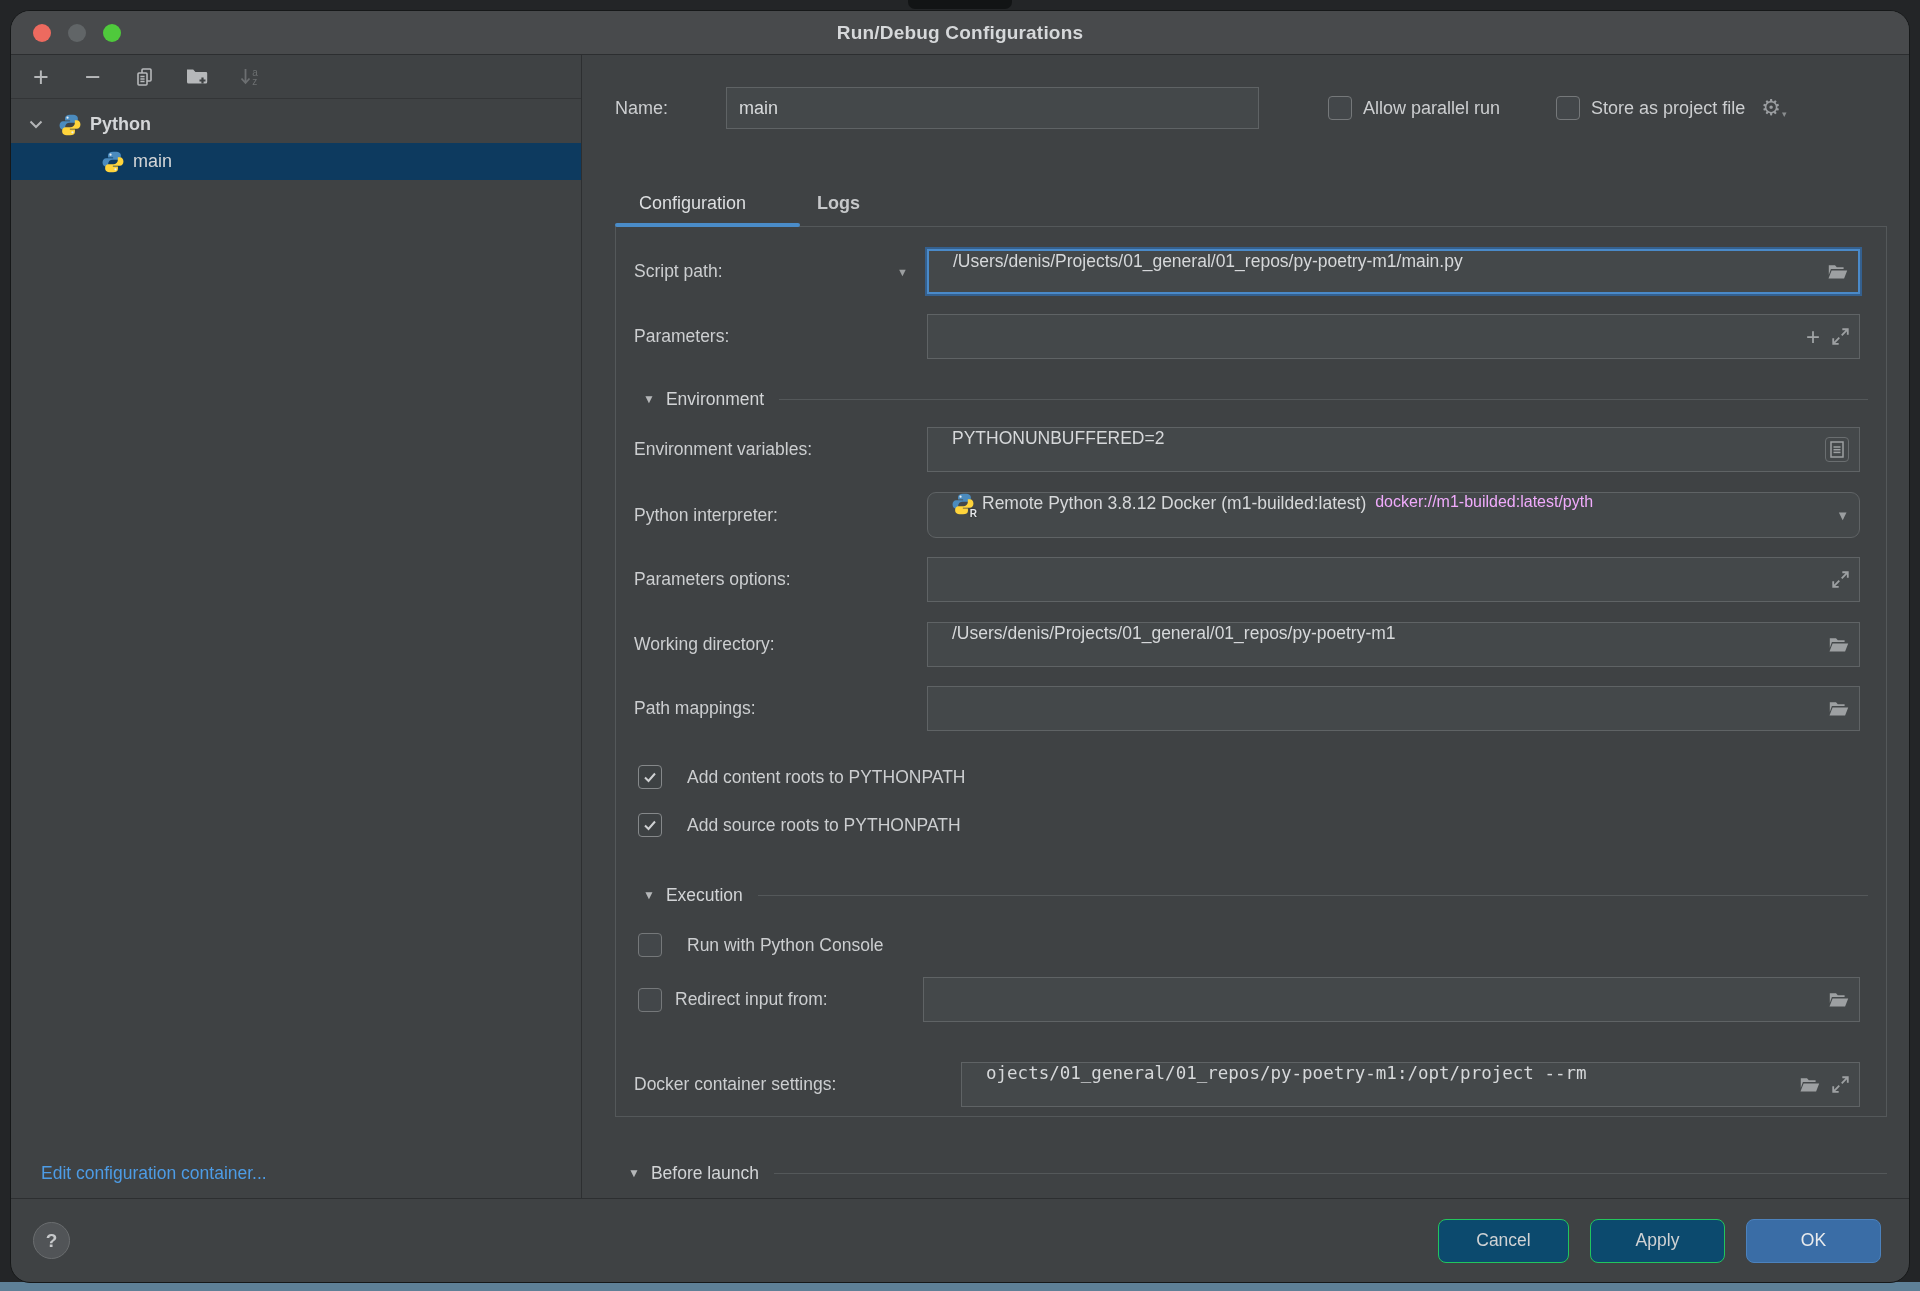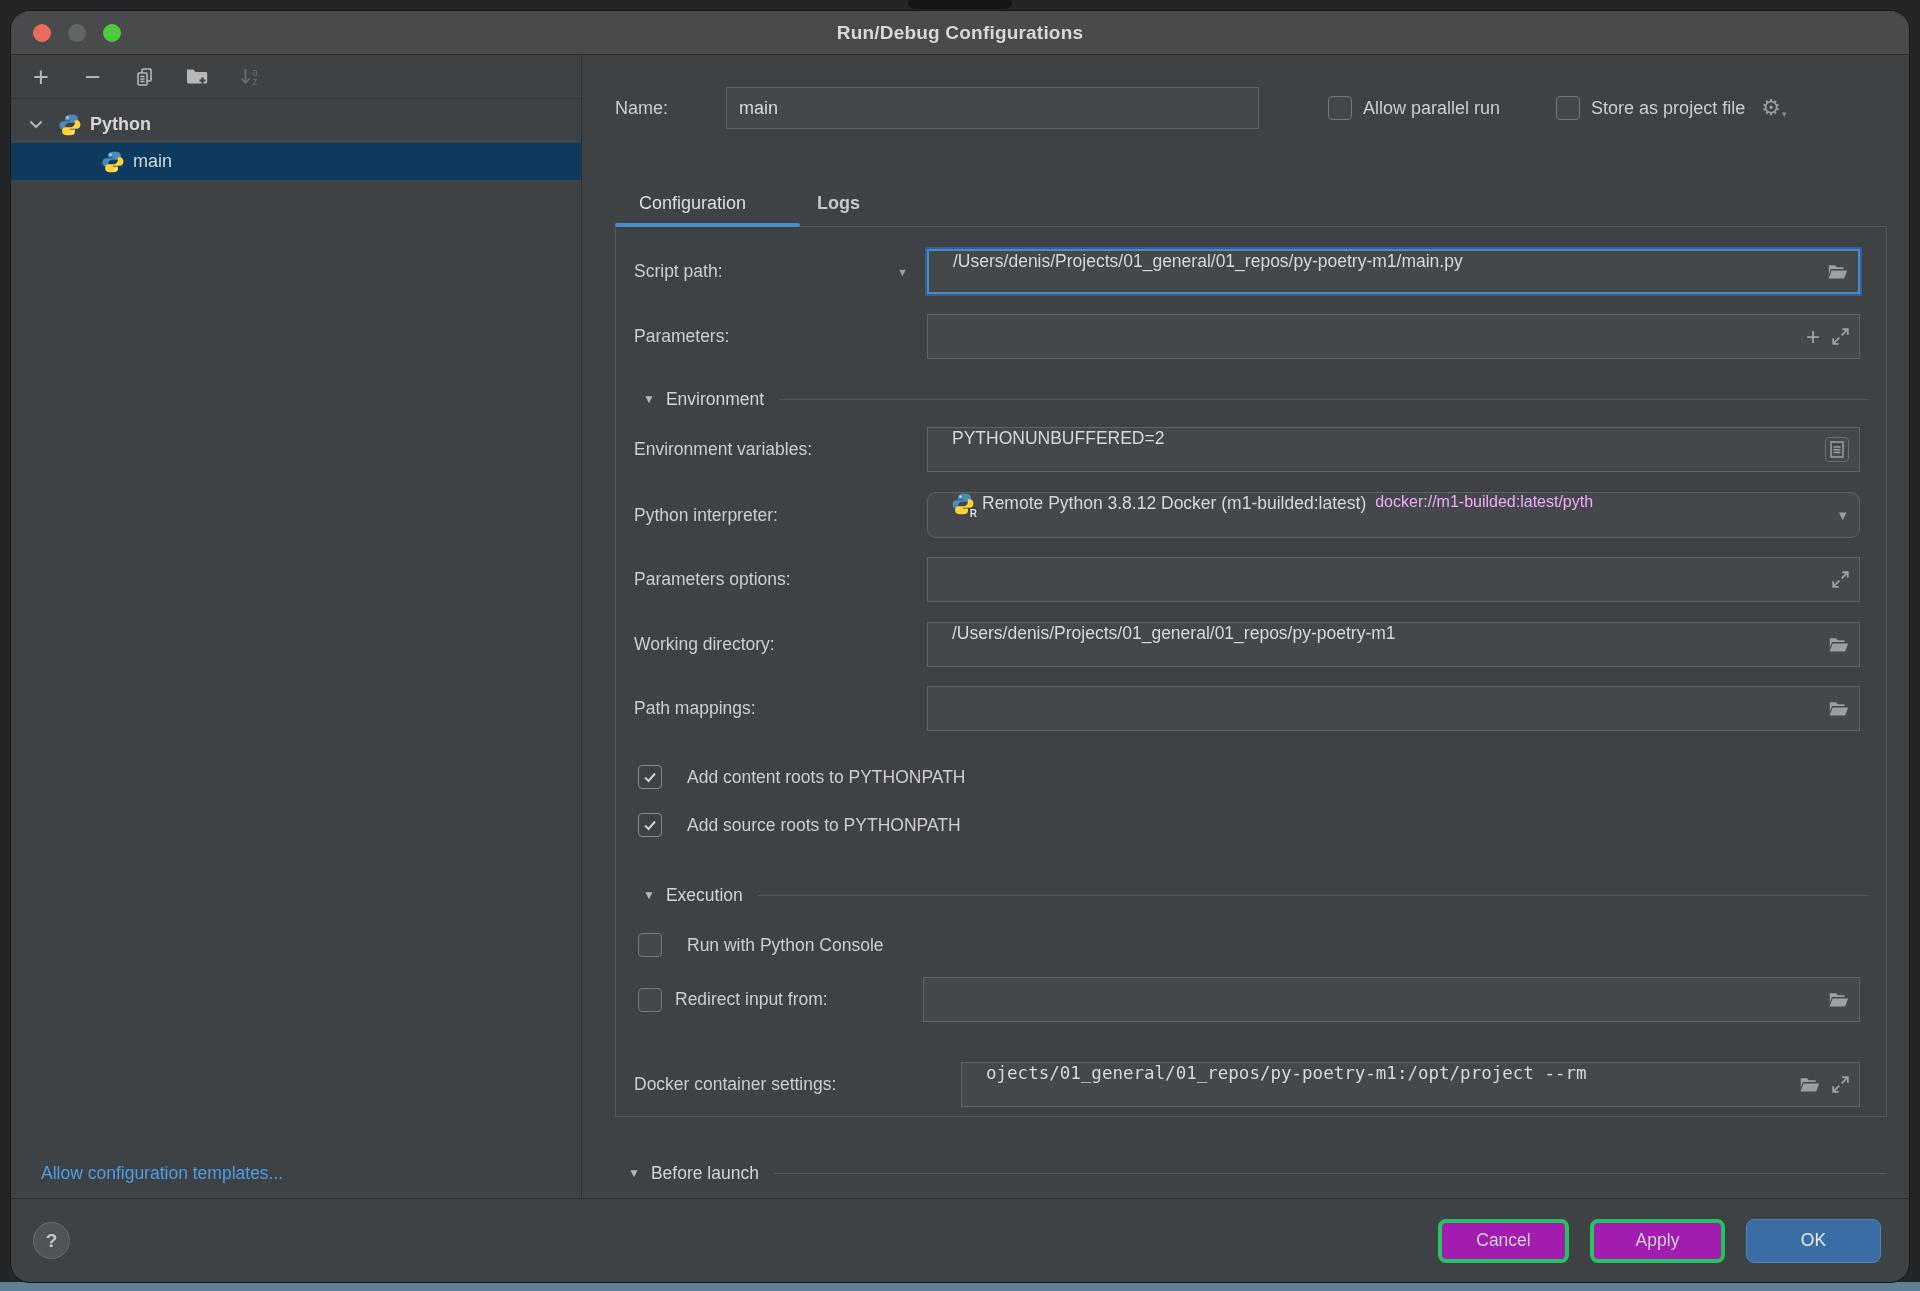--- a/index.html
+++ b/index.html
@@ -96,21 +96,21 @@
   .frow.docker .lbl-col { width:327px; flex:0 0 327px; }
 
   .before-launch { margin-top:44px; padding-left:13px; }
   .before-launch .sec-line { margin-right:0; }
 
   
   .footer { height:84px; flex:0 0 84px; border-top:1px solid #2d2f31; display:flex; align-items:center; padding:0 28px 0 22px; }
   .help-btn { width:37px; height:37px; border-radius:50%; background:#515457; border:1px solid #6a6d6f; color:#c6c8ca; font-size:19px; font-weight:bold; display:flex; align-items:center; justify-content:center; }
   .f-spacer { flex:1; }
   .btn { height:44px; border-radius:8px; font-size:17.5px; font-family:"Liberation Sans", sans-serif; display:flex; align-items:center; justify-content:center; cursor:pointer; }
-  .btn.secondary { background:#a21caf; border:4px solid #22c55e; color:#d0d2d4; }
+  .btn.secondary { background:#0c4a6e; border:1px solid #22c55e; color:#d0d2d4; }
   .btn.cancel { width:131px; }
   .btn.apply { width:135px; margin-left:21px; }
   .btn.ok { width:135px; margin-left:21px; background:#3a6da6; border:1px solid #4c82bd; color:#e9ebed; }
 
   svg { display:block; }
 </style>
 </head>
 <body>
 
 <div class="screen">
@@ -184,21 +184,21 @@
                 <circle cx="6.2" cy="2.7" r="0.8" fill="#e9eef2"></circle>
                 <path d="M8.1 15.5 C10.1 15.5 11.6 14.6 11.6 13.1 V11.3 H7.9 V10.7 H13 C14.5 10.7 15.6 9.4 15.6 7.6 C15.6 5.8 14.5 4.6 13 4.6 H11.5 V6.7 C11.5 8.4 10 9.6 8.3 9.6 H4.7 C3.3 9.6 2.3 10.6 2.3 12 V13.1 C2.3 14.5 3.9 15.5 5.5 15.5 Z" fill="#ffd43b"></path>
                 <circle cx="9.8" cy="13.3" r="0.8" fill="#e9eef2"></circle>
               </svg>
             </span>
             <span>main</span>
           </div>
         </div>
 
         <div class="side-spacer"></div>
-        <span class="edit-link">Allow configuration templates...</span>
+        <span class="edit-link">Edit configuration container...</span>
       </div>
 
       <div class="content">
 
         <div class="name-row">
           <span class="name-lbl">Name:</span>
           <input class="name-input" value="main" style="">
           <span class="hdr-cb first">
             <span class="cb">
               

